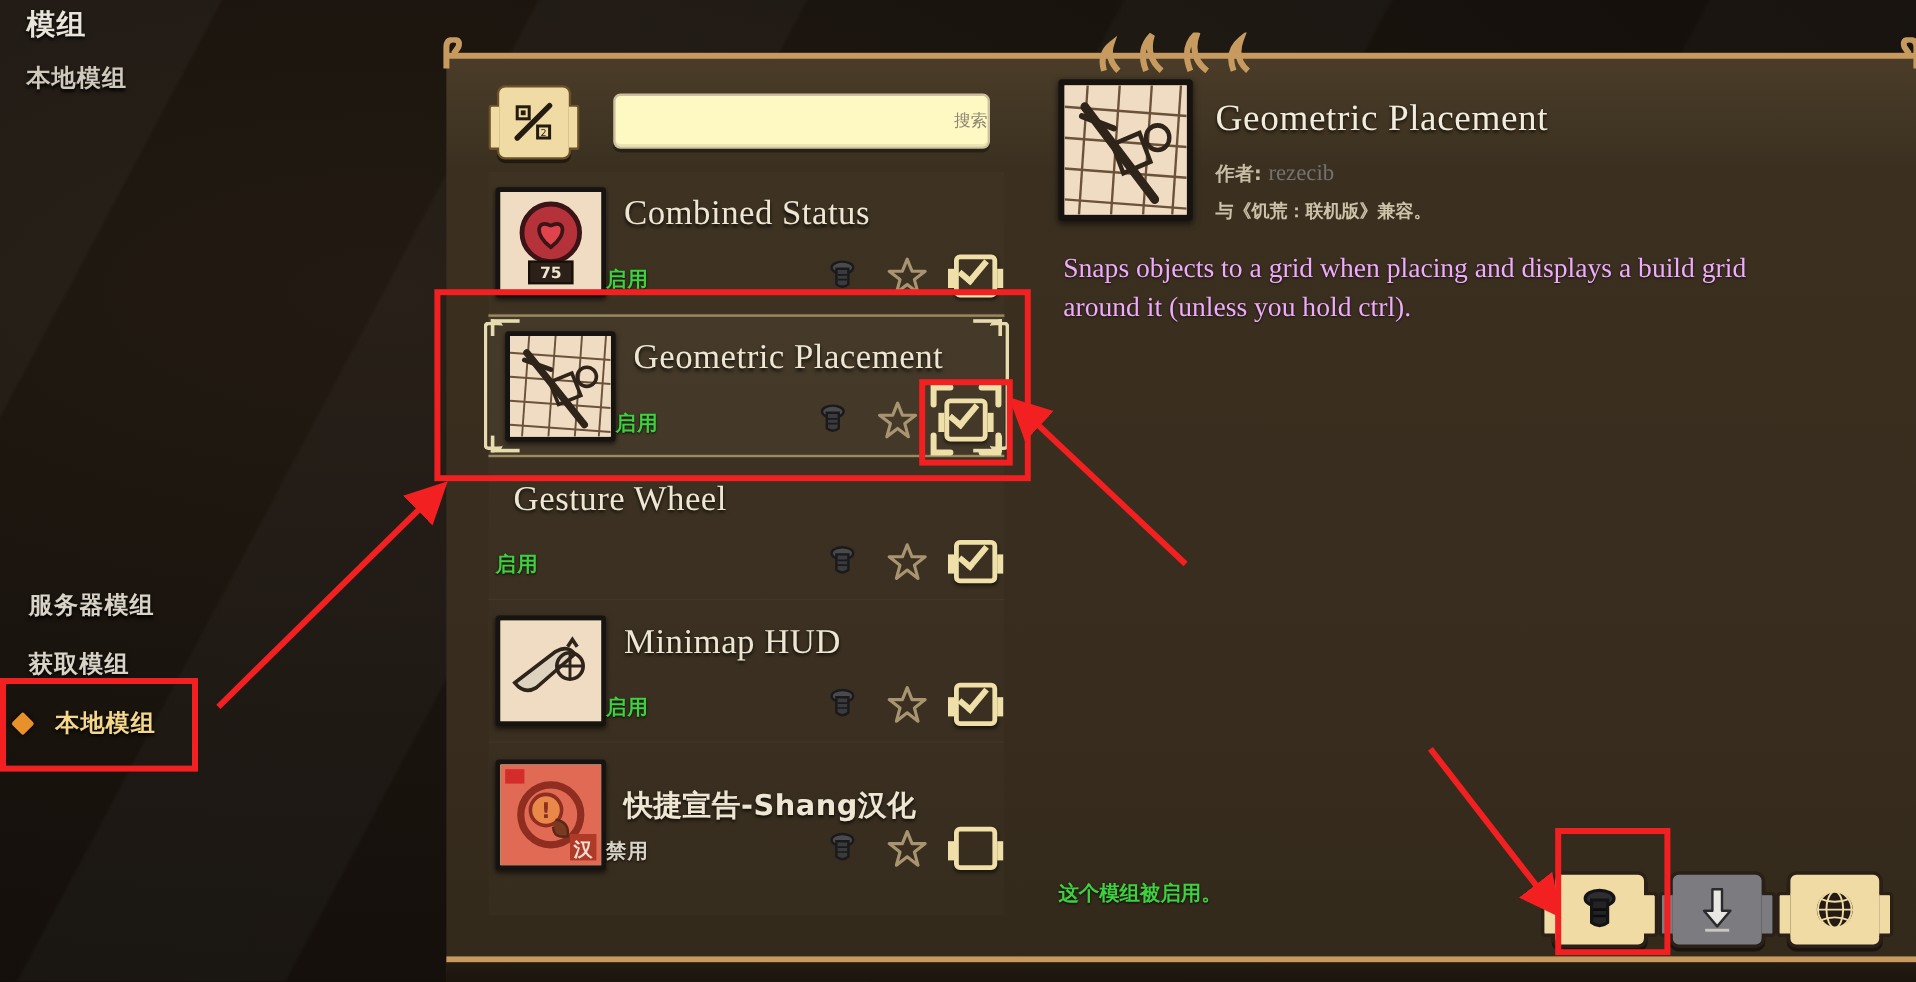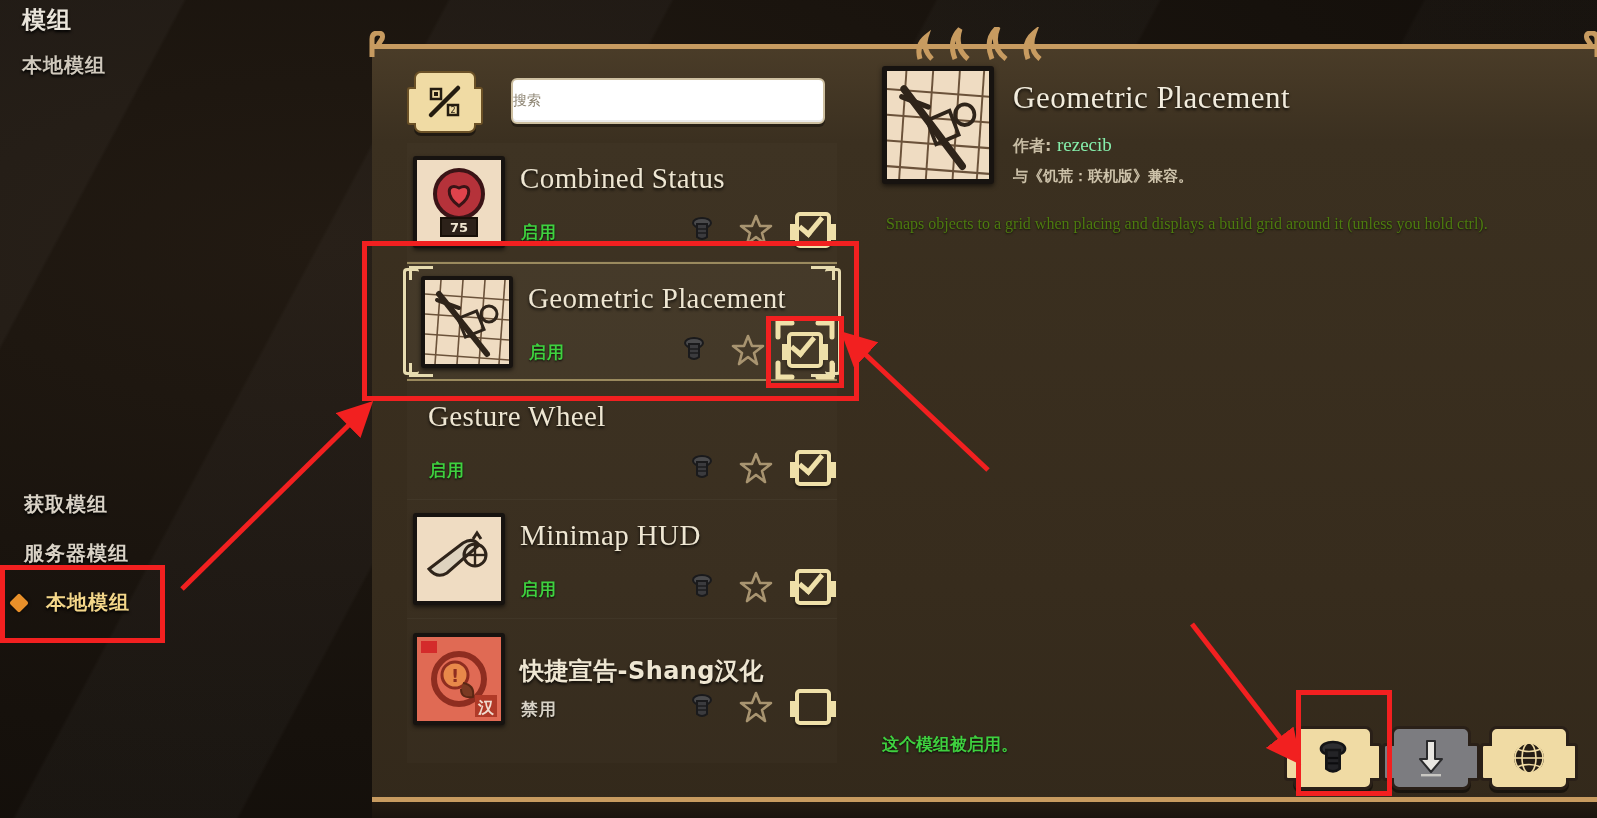--- a/index.html
+++ b/index.html
@@ -93,25 +93,25 @@
   .sortbtn:before, .sortbtn:after{
     content:""; position:absolute; top:14px; width:7px; height:34px; background:#f0dba4;
     border-top:2px solid #6b5127; border-bottom:2px solid #6b5127;
   }
   .sortbtn:before{ left:-9px; border-left:2px solid #6b5127; border-radius:3px 0 0 3px;}
   .sortbtn:after{ right:-9px; border-right:2px solid #6b5127; border-radius:0 3px 3px 0;}
 
   .searchbox {
     position: absolute; left: 104px; top: 10px;
     width: 314px; height: 46px;
-    background: #ffffff;
+    background: #fef9c3;
     border: 2px solid #cdbfa0;
     border-radius: 6px;
     box-shadow: inset 0 -2px 0 rgba(0,0,0,.08), 0 3px 0 rgba(0,0,0,.35);
-    display:flex; align-items:center; justify-content:flex-start;
+    display:flex; align-items:center; justify-content:flex-end;
     font-family:"DejaVu Sans", sans-serif;
     font-size: 14px;
     color: #8d8472;
   }
 
   .modlist {
     position: absolute; left: 0; top: 75px;
     width: 430px; height: 620px;
     background: rgba(255,255,255,0.016);
   }
@@ -150,21 +150,21 @@
     box-shadow: 0 2px 4px rgba(0,0,0,.6);
   }
   .mod-body { flex:1; padding-left: 8px; position:relative; height: 92px; }
   .mod-name {
     font-size: 29px; color: #eee6d2; letter-spacing: .4px;
     text-shadow: 0 2px 3px rgba(0,0,0,.8);
     position:absolute; top: 6px; left: 15px; white-space: nowrap;
   }
   .mod-name.cjk { font-family:"DejaVu Sans", sans-serif; font-size:24px; font-weight:bold; }
   .mod-status {
-    position:absolute; left: 16px; bottom: 4px;
+    position:absolute; left: 0; bottom: 4px;
     font-family:"DejaVu Sans", sans-serif; font-size: 17px; font-weight: bold;
     letter-spacing:1px;
     text-shadow: 0 1px 2px rgba(0,0,0,.9);
   }
   .st-on { color:#3fd03f; }
   .st-off { color:#d8d2c6; }
   .mod-icons {
     position:absolute; right: 6px; bottom: 0px;
     display:flex; align-items:center; gap: 22px;
   }
@@ -197,28 +197,28 @@
   }
   .detail-title {
     position:absolute; left: 131px; top: 14px;
     font-size: 31px; color: #f2ecdd; letter-spacing:.5px;
     text-shadow: 0 2px 3px rgba(0,0,0,.8);
   }
   .detail-author {
     position:absolute; left: 131px; top: 68px;
     font-family:"DejaVu Sans", sans-serif; font-size:16px; font-weight:bold; color:#c8bda4;
   }
-  .detail-author .val { font-family:"Liberation Serif", serif; font-weight: normal; font-size: 19px; color:#86efac;}
+  .detail-author .val { font-family:"Liberation Serif", serif; font-weight: normal; font-size: 19px; color:#737373;}
   .detail-compat {
     position:absolute; left: 131px; top: 101px;
     font-family:"DejaVu Sans", sans-serif; font-size:15px; font-weight:bold; color:#cdc2aa;
   }
   .detail-desc {
     position:absolute; left: 4px; top: 142px; width: 620px;
-    font-size: 16px; line-height: 32px; color: #4d7c0f;
+    font-size: 23px; line-height: 32px; color: #f0abfc;
     text-shadow: 0 1px 2px rgba(0,0,0,.7);
   }
   .detail-note {
     position:absolute; left: 882px; top: 733px; width: 430px;
     text-align:left;
     font-family:"DejaVu Sans", sans-serif; font-size:17px; font-weight:bold; color:#3fd03f;
     text-shadow: 0 1px 2px rgba(0,0,0,.9);
   }
 
   
@@ -247,24 +247,24 @@
 <div id="root">
 
   <div class="bg"></div>
 
   <div class="sidebar">
     <div class="side-title">模组</div>
     <div class="side-sub">本地模组</div>
 
     <div class="nav">
       <div class="nav-item">
+        <span>服务器模组</span>
+      </div>
+      <div class="nav-item">
         <span>获取模组</span>
-      </div>
-      <div class="nav-item">
-        <span>服务器模组</span>
       </div>
       <div class="nav-item sel">
         <span class="diamond"></span>
         <span>本地模组</span>
       </div>
     </div>
   </div>
 
   <div class="panel">
 

